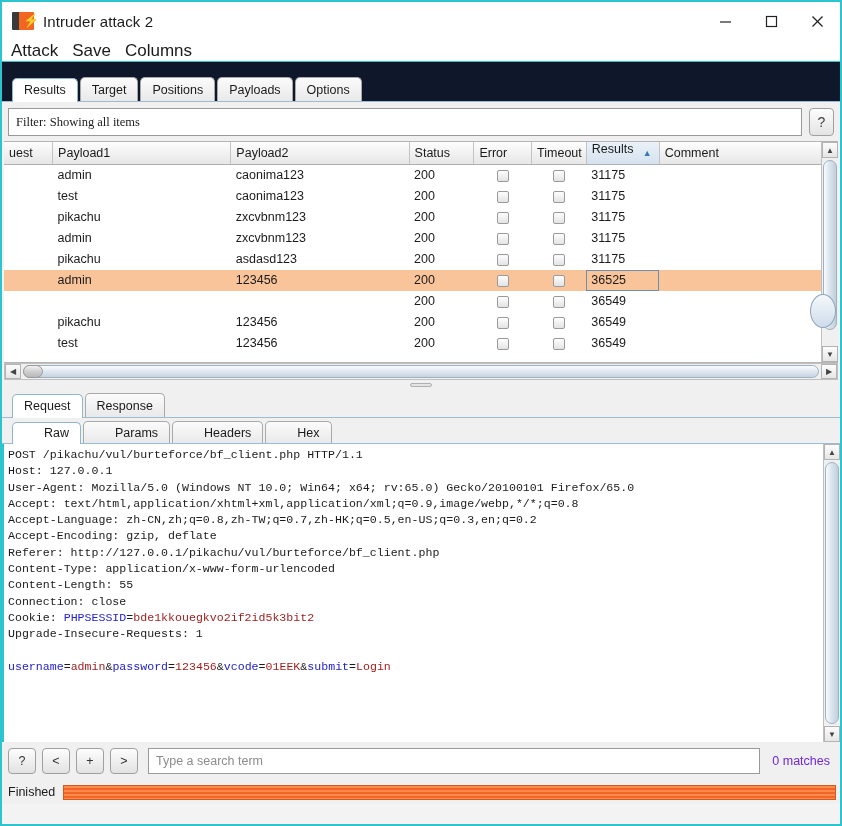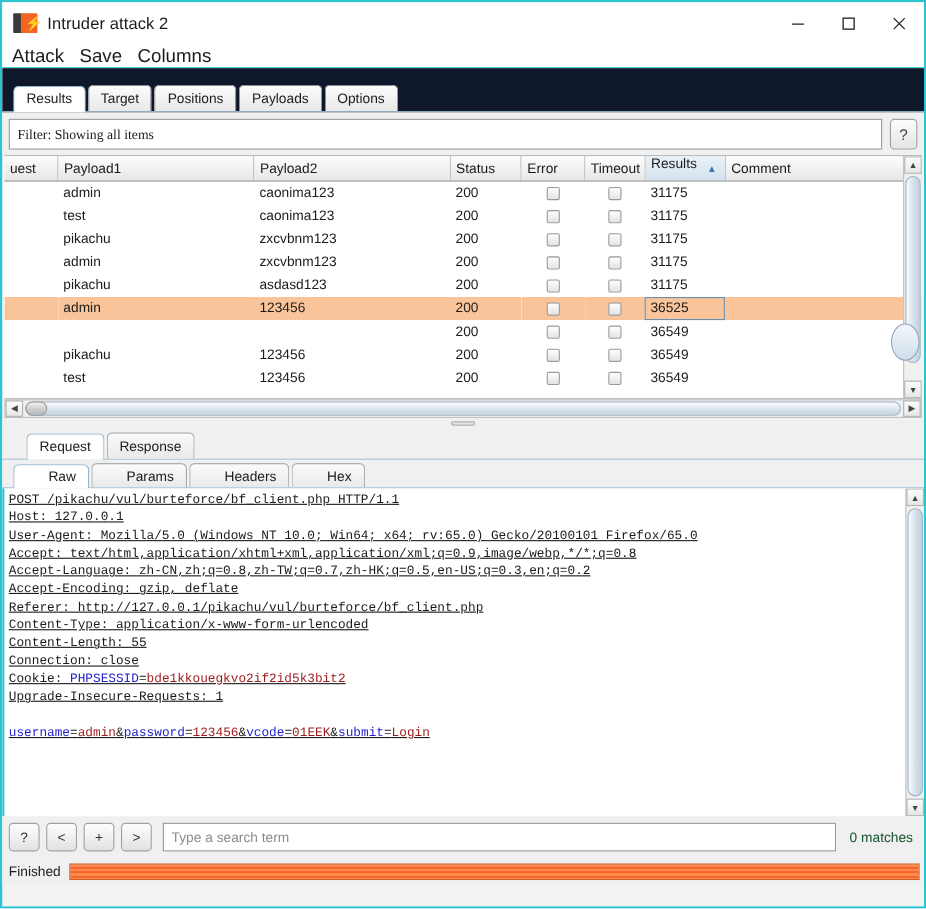--- a/index.html
+++ b/index.html
@@ -259,21 +259,21 @@
     width: 26px; height: 34px;
     border-radius: 50%;
     background: linear-gradient(#f4f8fb,#cfdceb);
     border: 1px solid #8fa6bb;
   }
 
   
   .reqtabs {
     height: 28px;
     display: flex; align-items: flex-end;
-    padding-left: 22px;
+    padding-left: 10px;
     background: #f0f0f0;
     border-bottom: 1px solid #9dbcd0;
   }
   .subtabs {
     height: 26px;
     display: flex; align-items: flex-end;
     padding-left: 10px;
     background: #f0f0f0;
     border-bottom: 1px solid #9dbcd0;
   }
@@ -286,21 +286,20 @@
     border-left: 2px solid #2bc4cf;
     overflow: hidden;
   }
   .reqtext {
     padding: 3px 0 0 4px;
     font-family: "Liberation Mono", "DejaVu Sans Mono", monospace;
     font-size: 11.6px;
     line-height: 16.3px;
     color: #1b1b1b;
     white-space: pre;
-    text-decoration: underline;
   }
   .k-blue { color: #2222cc; }
   .v-red { color: #9c1b1b; }
 
   
   .searchbar {
     height: 38px;
     background: #f0f0f0;
     display: flex; align-items: center;
     padding: 0 6px;
@@ -319,21 +318,21 @@
     height: 26px;
     background: #fff;
     border: 1px solid #9a9a9a;
     display: flex; align-items: center;
     padding-left: 7px;
     font-size: 12.5px;
     color: #8c8c8c;
     margin-left: 4px;
   }
   .matches {
-    font-size: 12.5px; color: #14532d;
+    font-size: 12.5px; color: #6d28d9;
     margin-left: 12px; margin-right: 4px;
     white-space: nowrap;
   }
 
   
   .statusbar {
     position: relative;
     height: 24px;
     background: #f0f0f0;
     display: flex; align-items: center;

